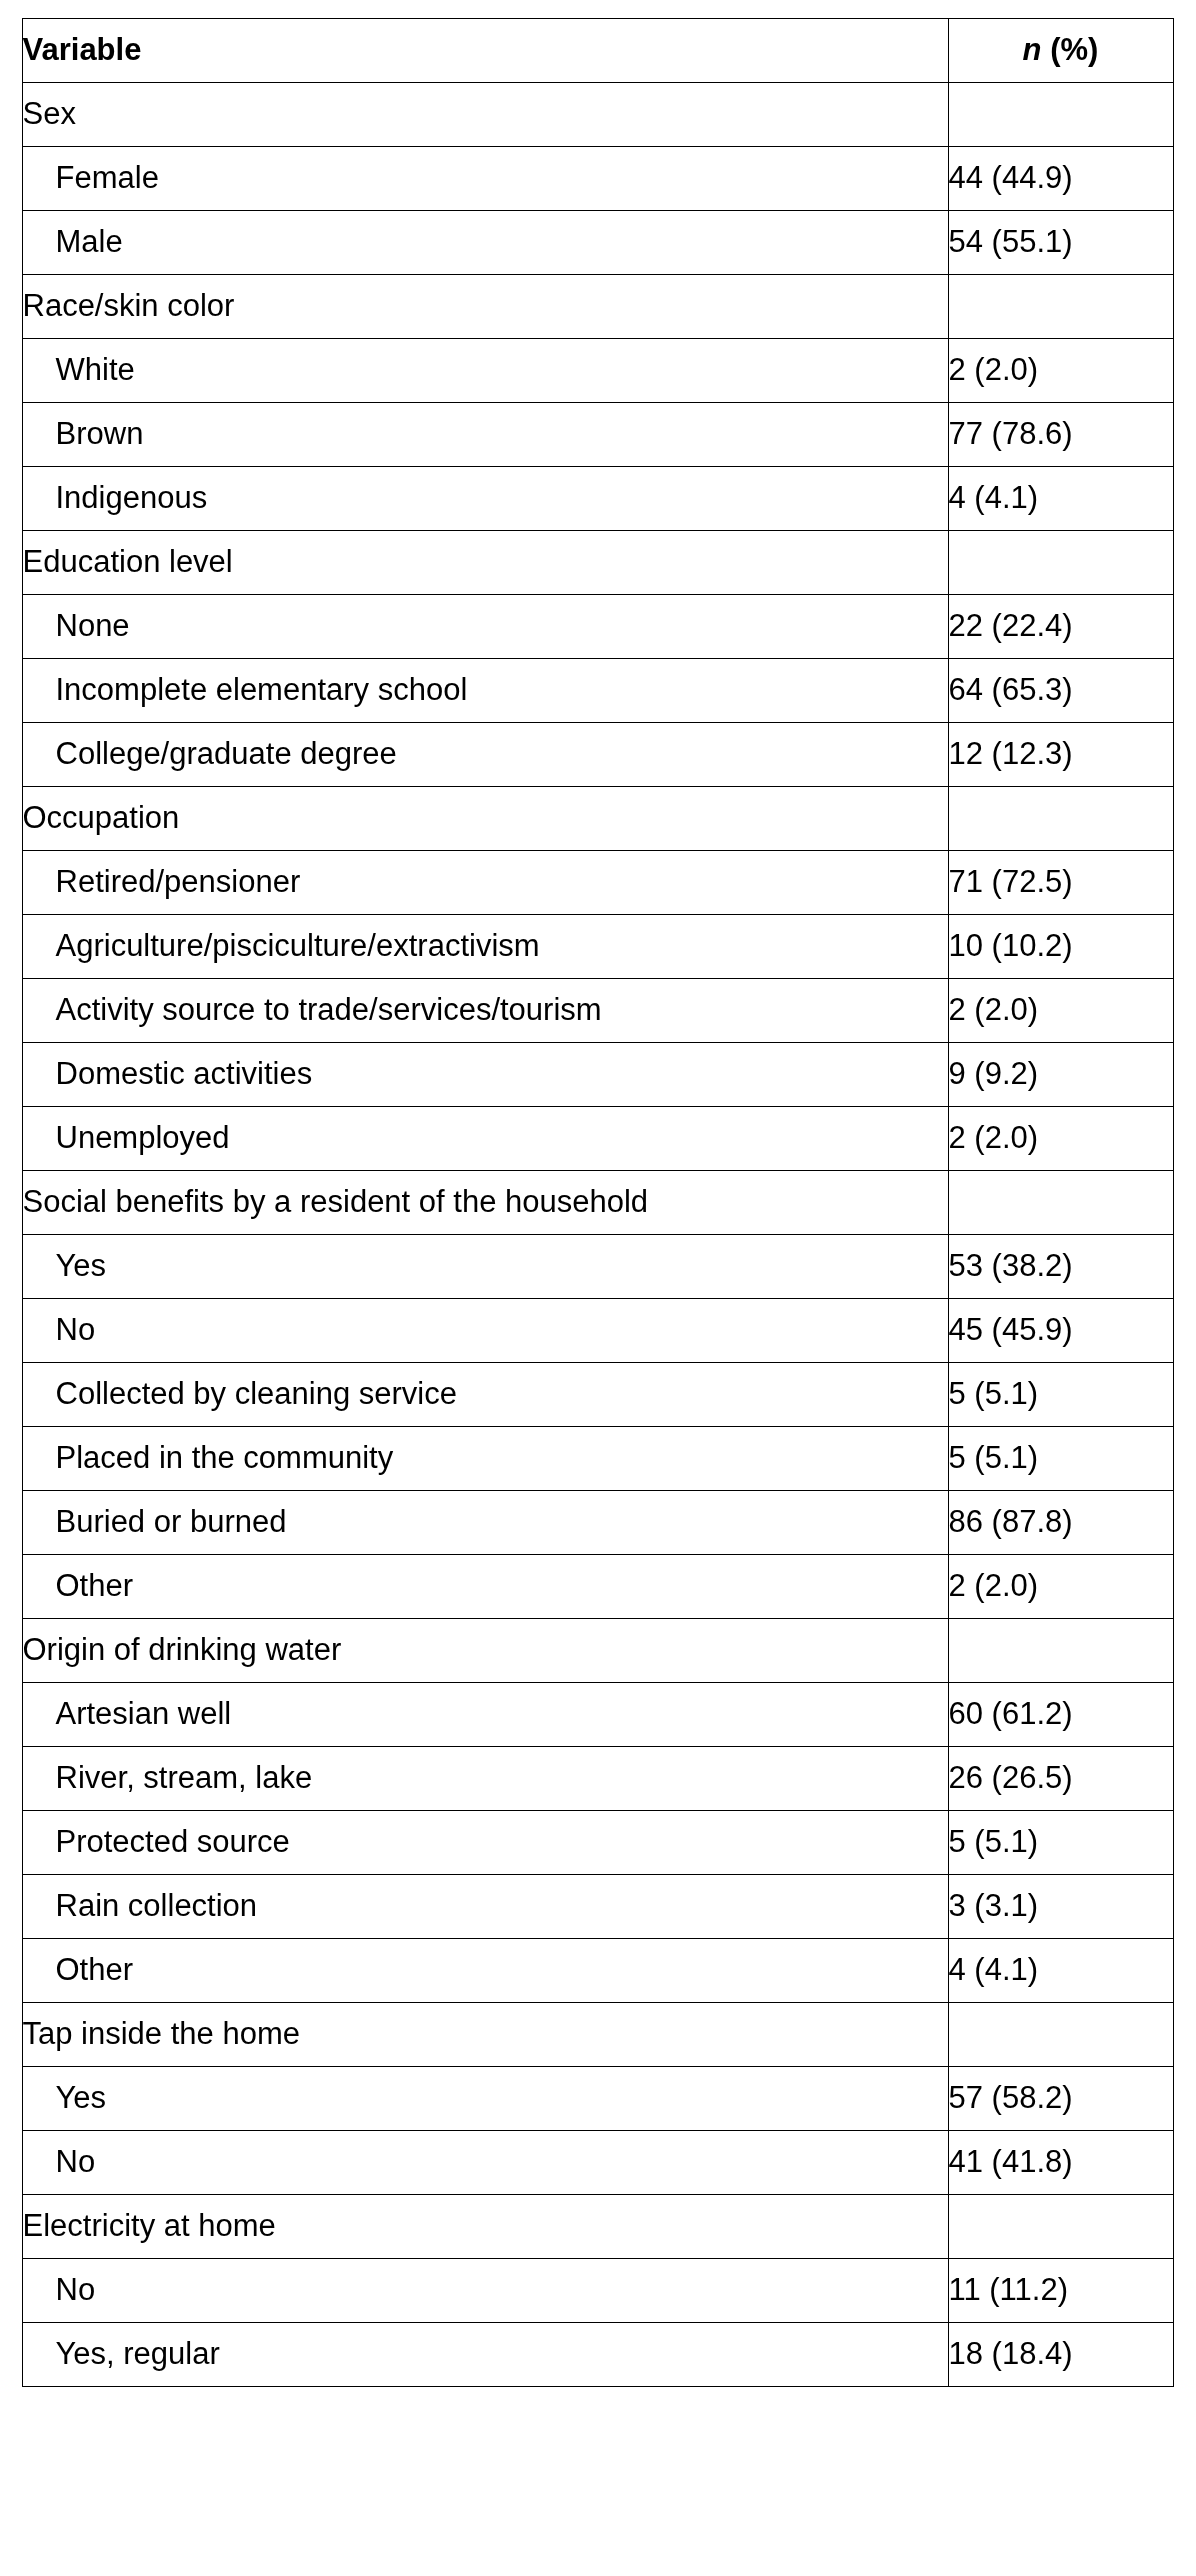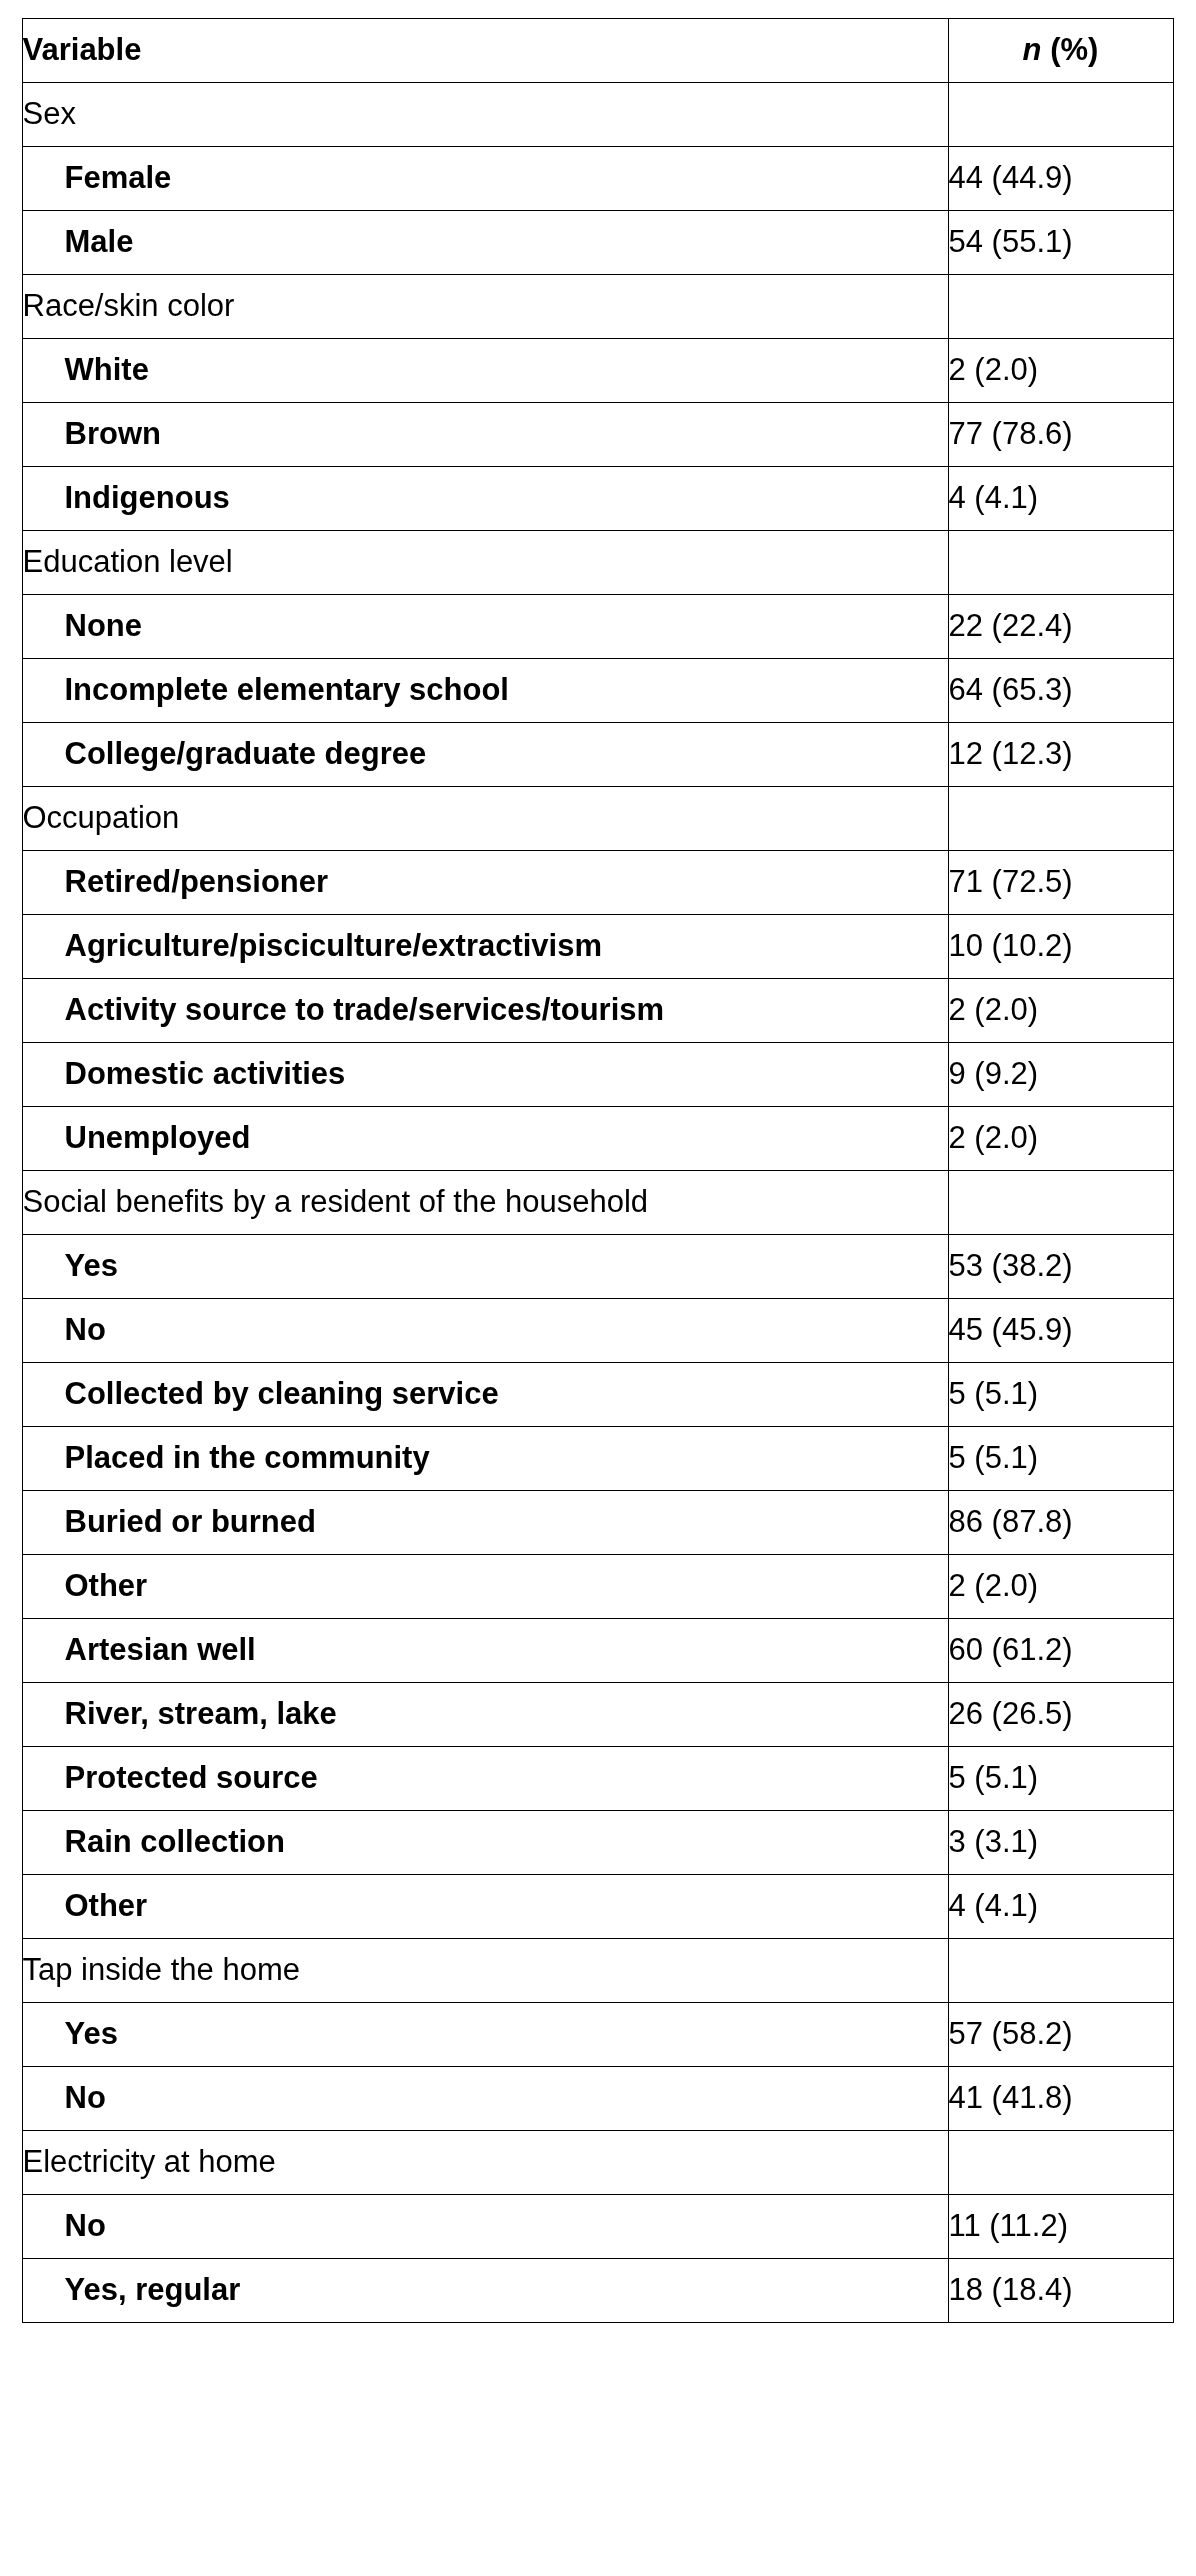--- a/index.html
+++ b/index.html
@@ -63,22 +63,21 @@
 
   
   td.cell-variable {
     text-align: left;
     font-weight: normal;
     padding-left: 26px;
     white-space: nowrap;
     overflow: hidden;
   }
   td.cell-variable.indent {
-    padding-left: 42px;
-    font-weight: bold;
+    padding-left: 33px;
   }
   td.cell-value {
     text-align: left;
     font-weight: normal;
     white-space: nowrap;
   }
 </style>
 </head>
 <body>
 
@@ -185,20 +184,24 @@
         </tr>
         <tr>
           <td class="cell-variable indent">Buried or burned</td>
           <td class="cell-value">86 (87.8)</td>
         </tr>
         <tr>
           <td class="cell-variable indent">Other</td>
           <td class="cell-value">2 (2.0)</td>
         </tr>
         <tr>
+          <td class="cell-variable">Origin of drinking water</td>
+          <td class="cell-value"></td>
+        </tr>
+        <tr>
           <td class="cell-variable indent">Artesian well</td>
           <td class="cell-value">60 (61.2)</td>
         </tr>
         <tr>
           <td class="cell-variable indent">River, stream, lake</td>
           <td class="cell-value">26 (26.5)</td>
         </tr>
         <tr>
           <td class="cell-variable indent">Protected source</td>
           <td class="cell-value">5 (5.1)</td>

